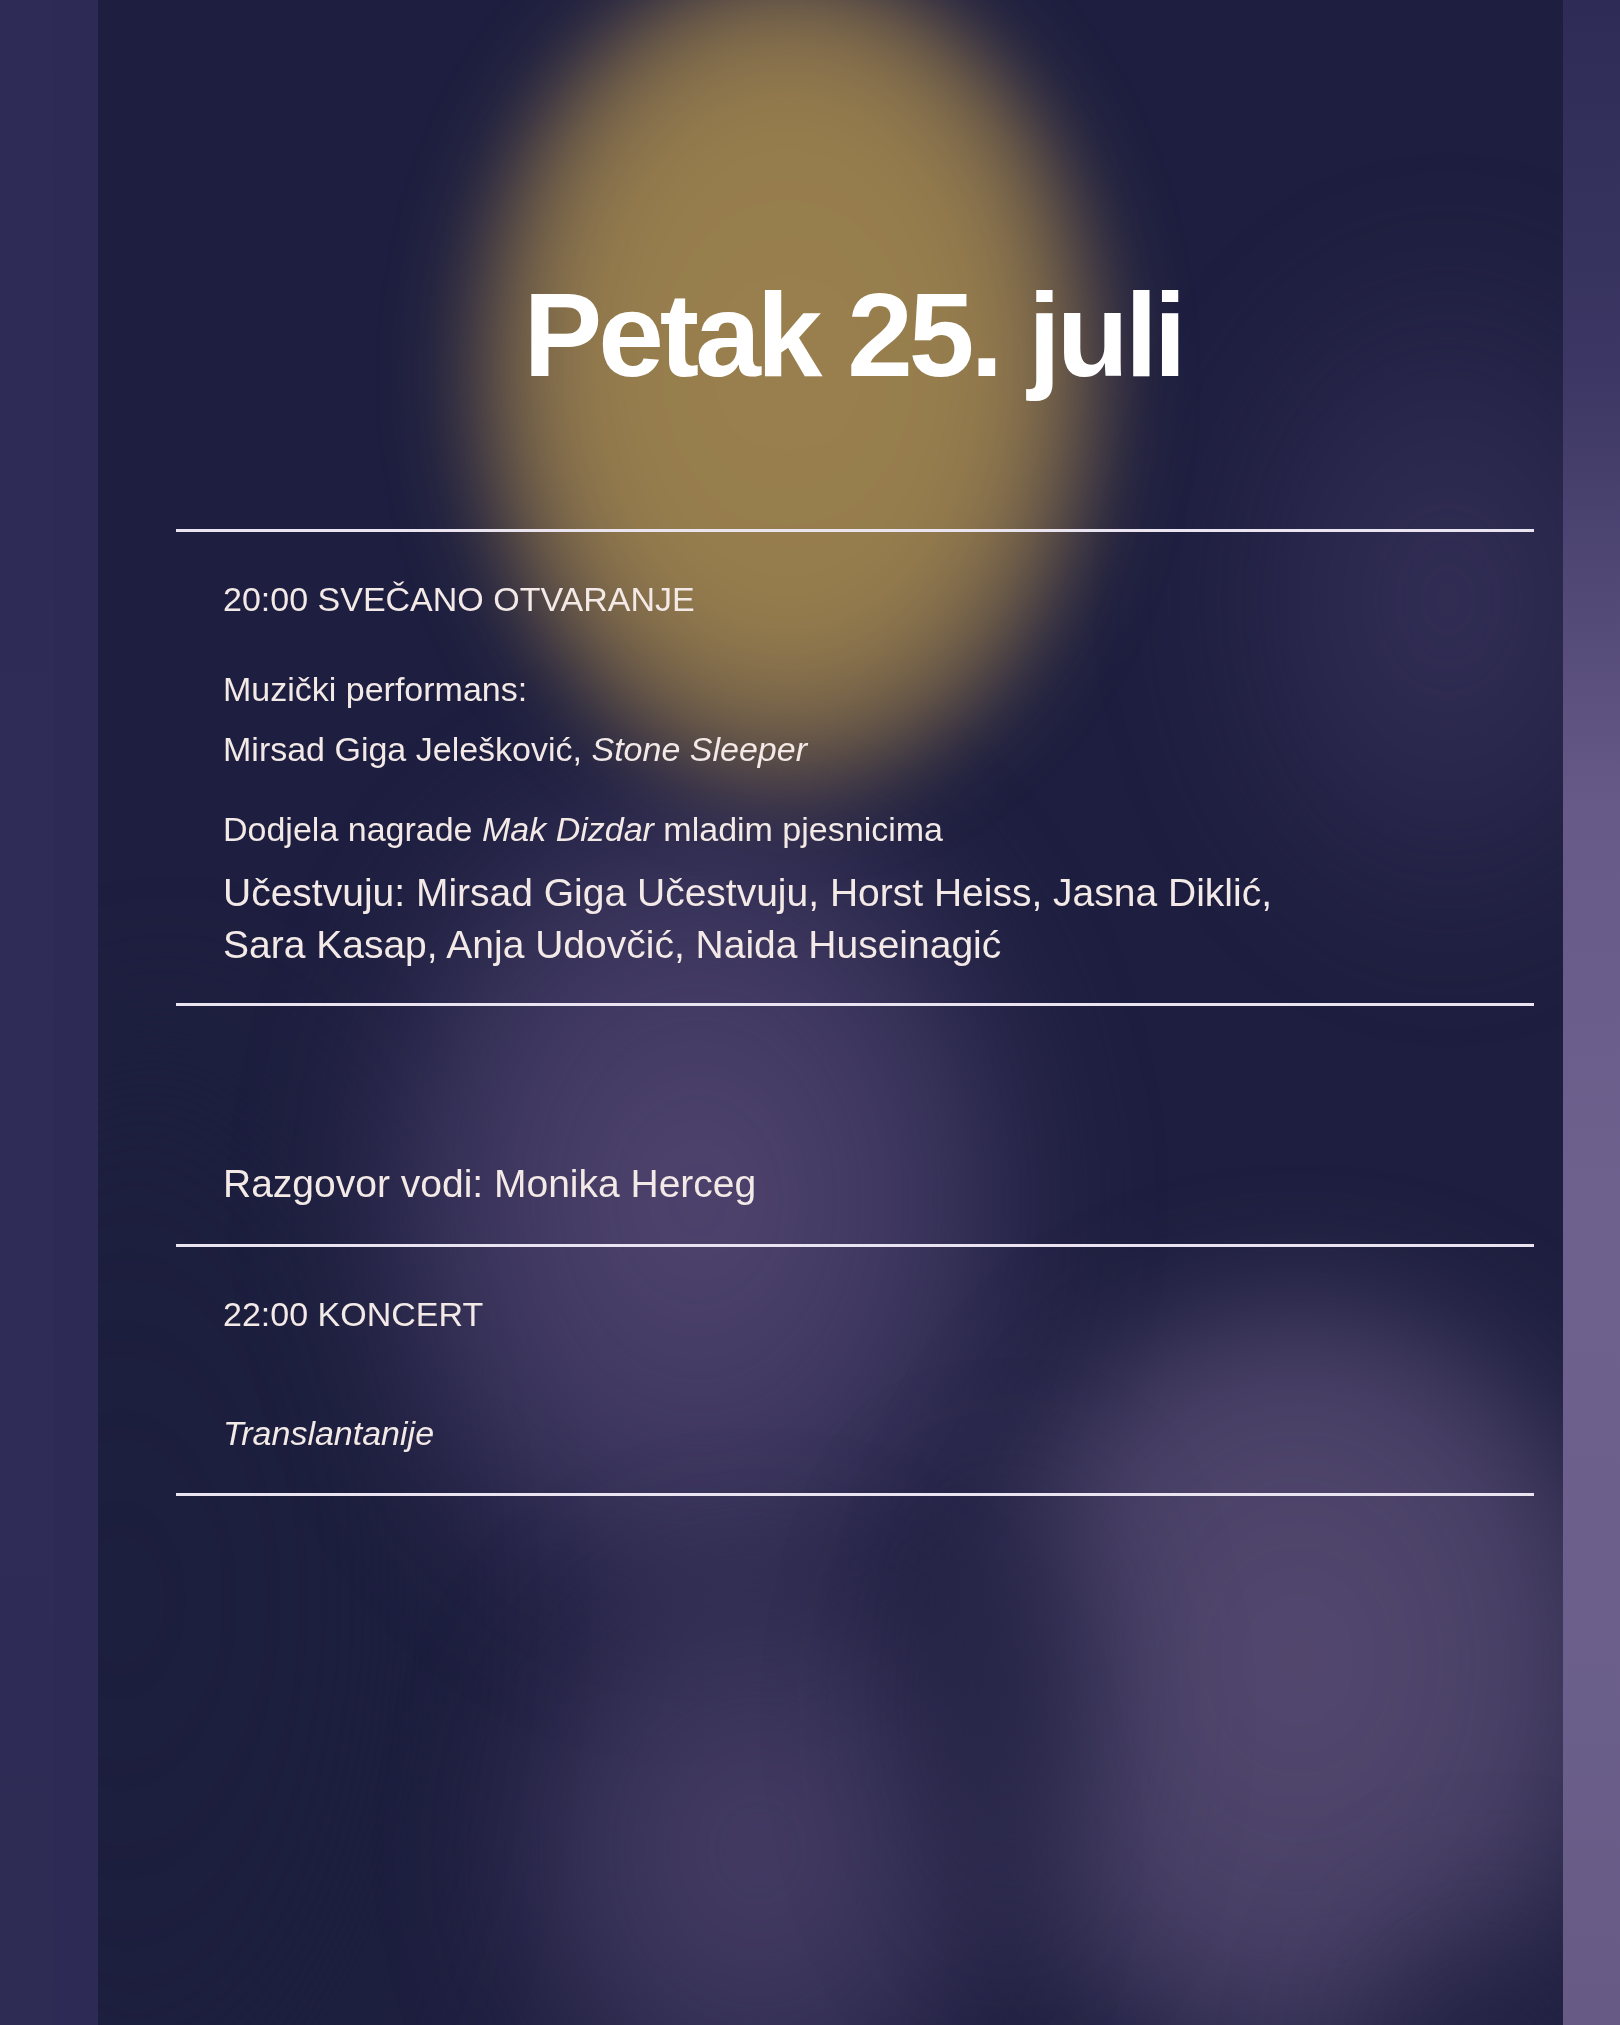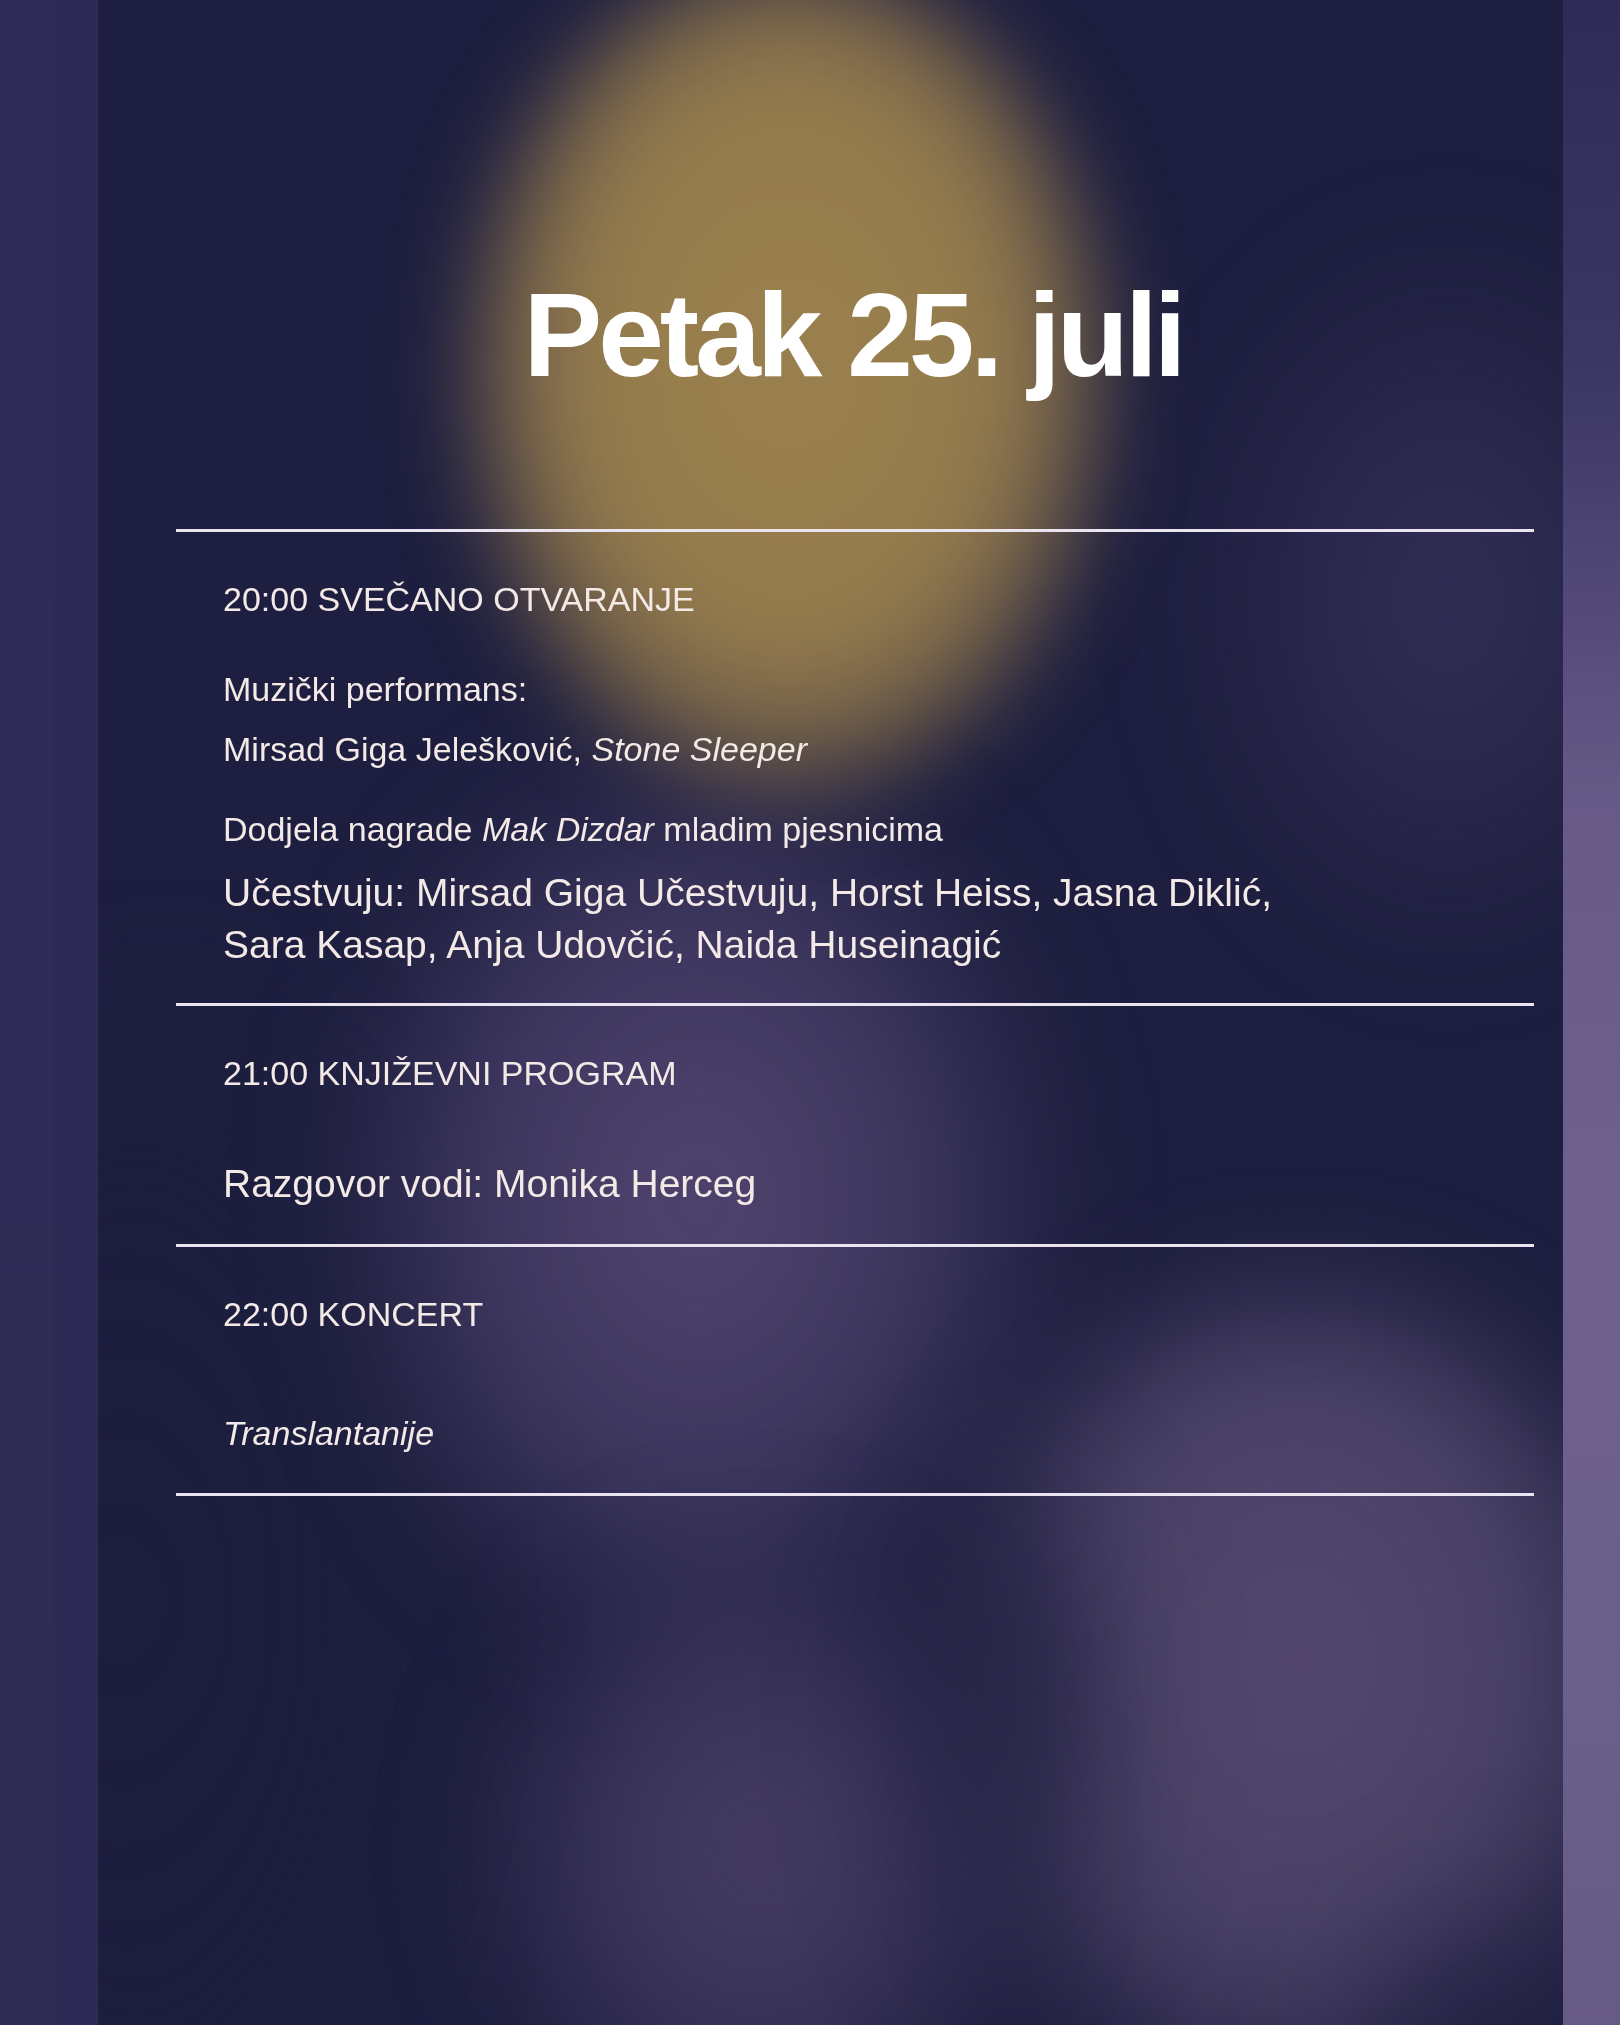--- a/index.html
+++ b/index.html
@@ -96,21 +96,20 @@
 
   <div class="line lg" style="top:569px;">20:00 SVEČANO OTVARANJE</div>
   <div class="line lg" style="top:659px;">Muzički performans:</div>
   <div class="line lg" style="top:719px;"><span>Mirsad Giga Jelešković, </span><span class="em">Stone Sleeper</span></div>
   <div class="line lg" style="top:799px;"><span>Dodjela nagrade </span><span class="em">Mak Dizdar</span><span> mladim pjesnicima</span></div>
   <div class="line sm" style="top:867px;">Učestvuju: Mirsad Giga Učestvuju, Horst Heiss, Jasna Diklić,</div>
   <div class="line sm" style="top:919px;">Sara Kasap, Anja Udovčić, Naida Huseinagić</div>
 
   <div class="divider" style="top:1003px;"></div>
 
-  <div class="line lg" style="top:1043px;">21:00 KNJIŽEVNI PROGRAM</div>
   <div class="line sm" style="top:1158px;">Razgovor vodi: Monika Herceg</div>
 
   <div class="divider" style="top:1244px;"></div>
 
   <div class="line lg" style="top:1284px;">22:00 KONCERT</div>
   <div class="line lg em" style="top:1403px;">Translantanije</div>
 
   <div class="divider" style="top:1493px;"></div>
 </div>
 

